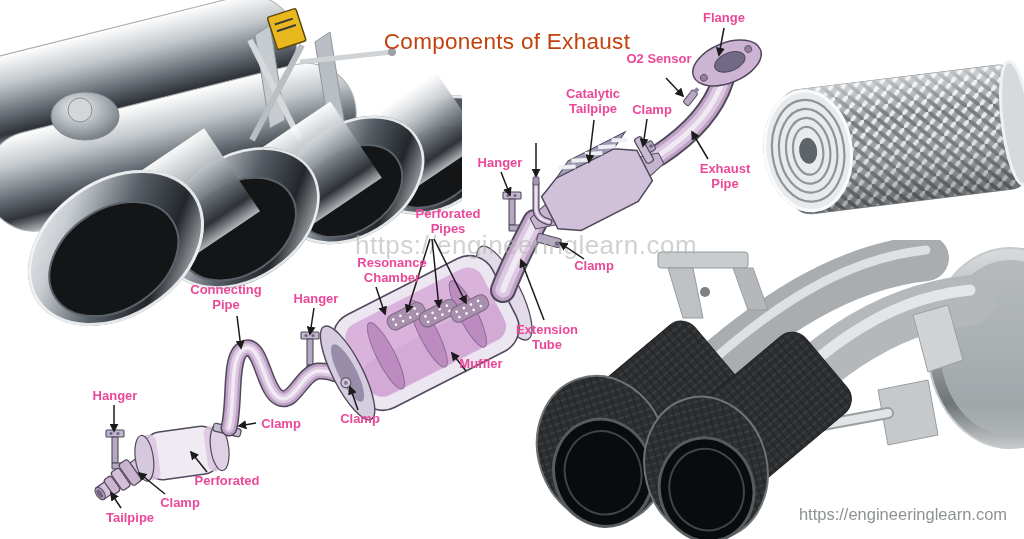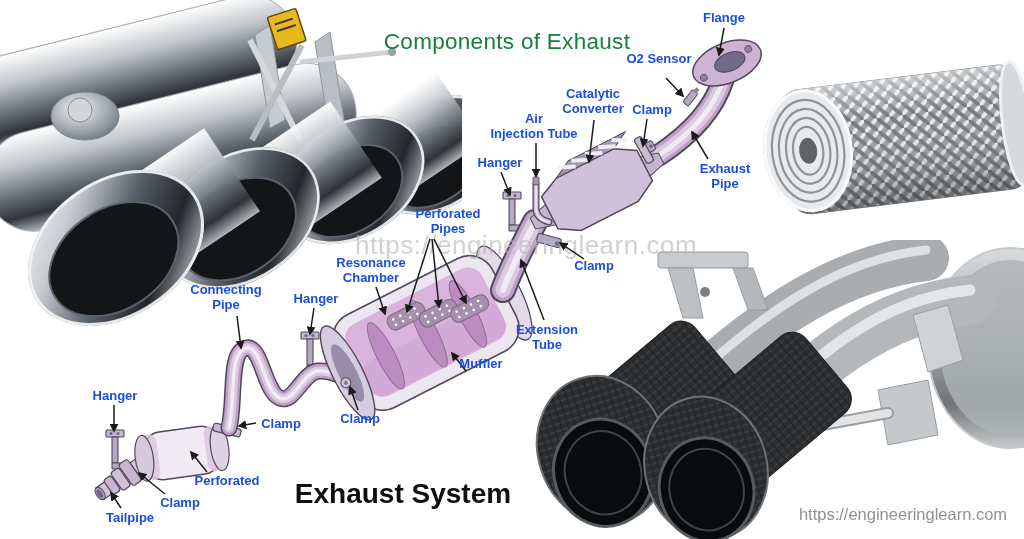--- a/index.html
+++ b/index.html
@@ -2,24 +2,24 @@
 <html><head>
 <meta charset="utf-8">
 <style>
   html,body{margin:0;padding:0;background:#ffffff;}
   #canvas{position:relative;width:1024px;height:539px;background:#ffffff;overflow:hidden;
           font-family:"Liberation Sans","DejaVu Sans",sans-serif;}
   .photo{position:absolute;z-index:1;}
   #diagram-svg{position:absolute;left:0;top:0;z-index:2;}
   #leader-svg{position:absolute;left:0;top:0;z-index:4;}
   .lbl{position:absolute;z-index:5;transform:translate(-50%,-50%);
-       font-size:13px;font-weight:700;line-height:1.18;color:#1d4ed8;
+       font-size:13px;font-weight:700;line-height:1.18;color:#ec4899;
        text-align:center;white-space:pre-line;}
   .title{position:absolute;z-index:5;transform:translate(-50%,-50%);
-         font-size:22.5px;font-weight:400;letter-spacing:.3px;color:#15803d;white-space:nowrap;}
+         font-size:22.5px;font-weight:400;letter-spacing:.3px;color:#c2410c;white-space:nowrap;}
   .caption{position:absolute;z-index:5;transform:translate(-50%,-50%);
            font-size:28px;font-weight:700;color:#101010;white-space:nowrap;}
   .wm-center{position:absolute;z-index:3;transform:translate(-50%,-50%);
              font-size:26px;font-weight:400;color:#b5b5b5;opacity:.62;white-space:nowrap;letter-spacing:.5px;}
   .wm-br{position:absolute;z-index:4;transform:translate(-50%,-50%);
          font-size:16.5px;font-weight:400;color:#8e9294;white-space:nowrap;}
 </style>
 </head>
 <body>
 
@@ -355,37 +355,34 @@
       <line x1="237" y1="316" x2="241" y2="348" marker-end="url(#arrow)"></line>
       <line x1="114" y1="405" x2="114" y2="431" marker-end="url(#arrow)"></line>
       <line x1="256" y1="423" x2="239" y2="426" marker-end="url(#arrow)"></line>
       <line x1="207" y1="472" x2="191" y2="452" marker-end="url(#arrow)"></line>
       <line x1="165" y1="494" x2="139" y2="473" marker-end="url(#arrow)"></line>
       <line x1="121" y1="508" x2="111" y2="493" marker-end="url(#arrow)"></line>
     </g>
   </svg>
 
   <div class="title" style="left:507px;top:42px">Components of Exhaust</div>
-  <div class="caption" style="left:403px;top:494px">Exhaust System</div>
   <div class="wm-center" style="left:526px;top:245px">https://engineeringlearn.com</div>
   <div class="wm-br" style="left:903px;top:514px">https://engineeringlearn.com</div>
 
   <div class="lbl" style="left:724px;top:18px">Flange</div>
   <div class="lbl" style="left:659px;top:59px">O2 Sensor</div>
   <div class="lbl" style="left:593px;top:101px">Catalytic
-Converter</div>
+Tailpipe</div>
   <div class="lbl" style="left:652px;top:110px">Clamp</div>
-  <div class="lbl" style="left:534px;top:126px">Air
-Injection Tube</div>
   <div class="lbl" style="left:500px;top:163px">Hanger</div>
   <div class="lbl" style="left:725px;top:176px">Exhaust
 Pipe</div>
   <div class="lbl" style="left:448px;top:221px">Perforated
 Pipes</div>
-  <div class="lbl" style="left:371px;top:270px">Resonance
+  <div class="lbl" style="left:392px;top:270px">Resonance
 Chamber</div>
   <div class="lbl" style="left:594px;top:266px">Clamp</div>
   <div class="lbl" style="left:316px;top:299px">Hanger</div>
   <div class="lbl" style="left:547px;top:337px">Extension
 Tube</div>
   <div class="lbl" style="left:481px;top:364px">Muffler</div>
   <div class="lbl" style="left:360px;top:419px">Clamp</div>
   <div class="lbl" style="left:226px;top:297px">Connecting
 Pipe</div>
   <div class="lbl" style="left:115px;top:396px">Hanger</div>

